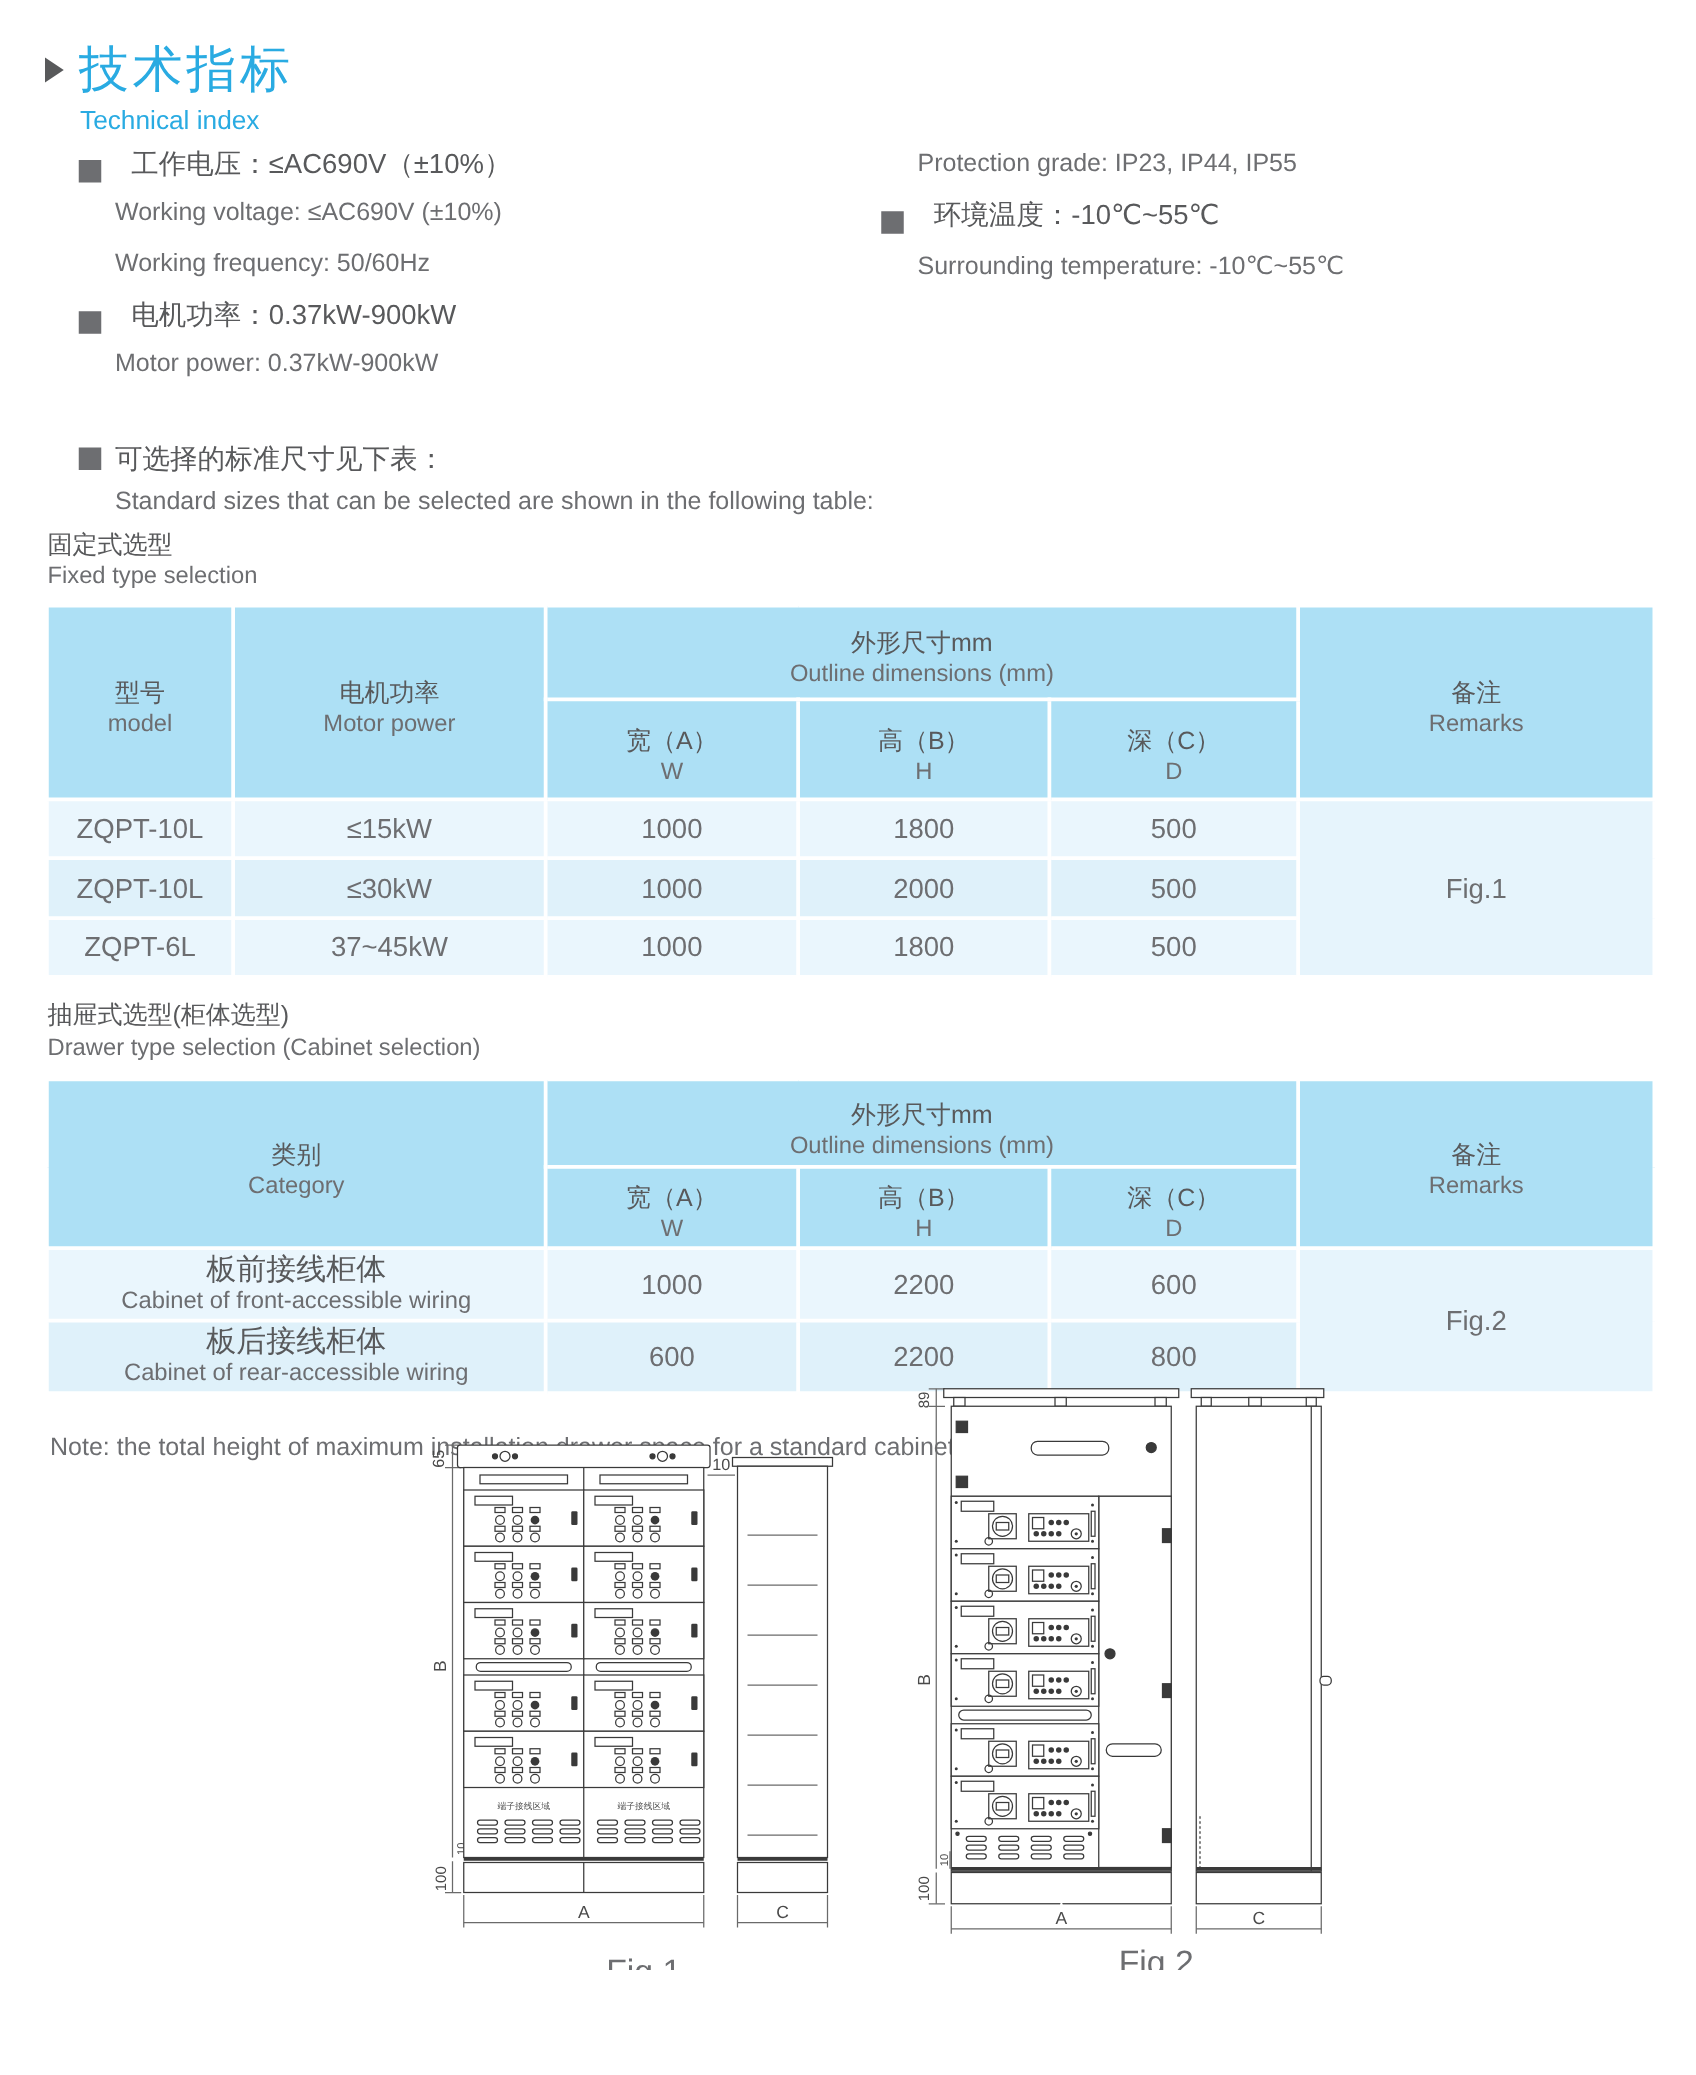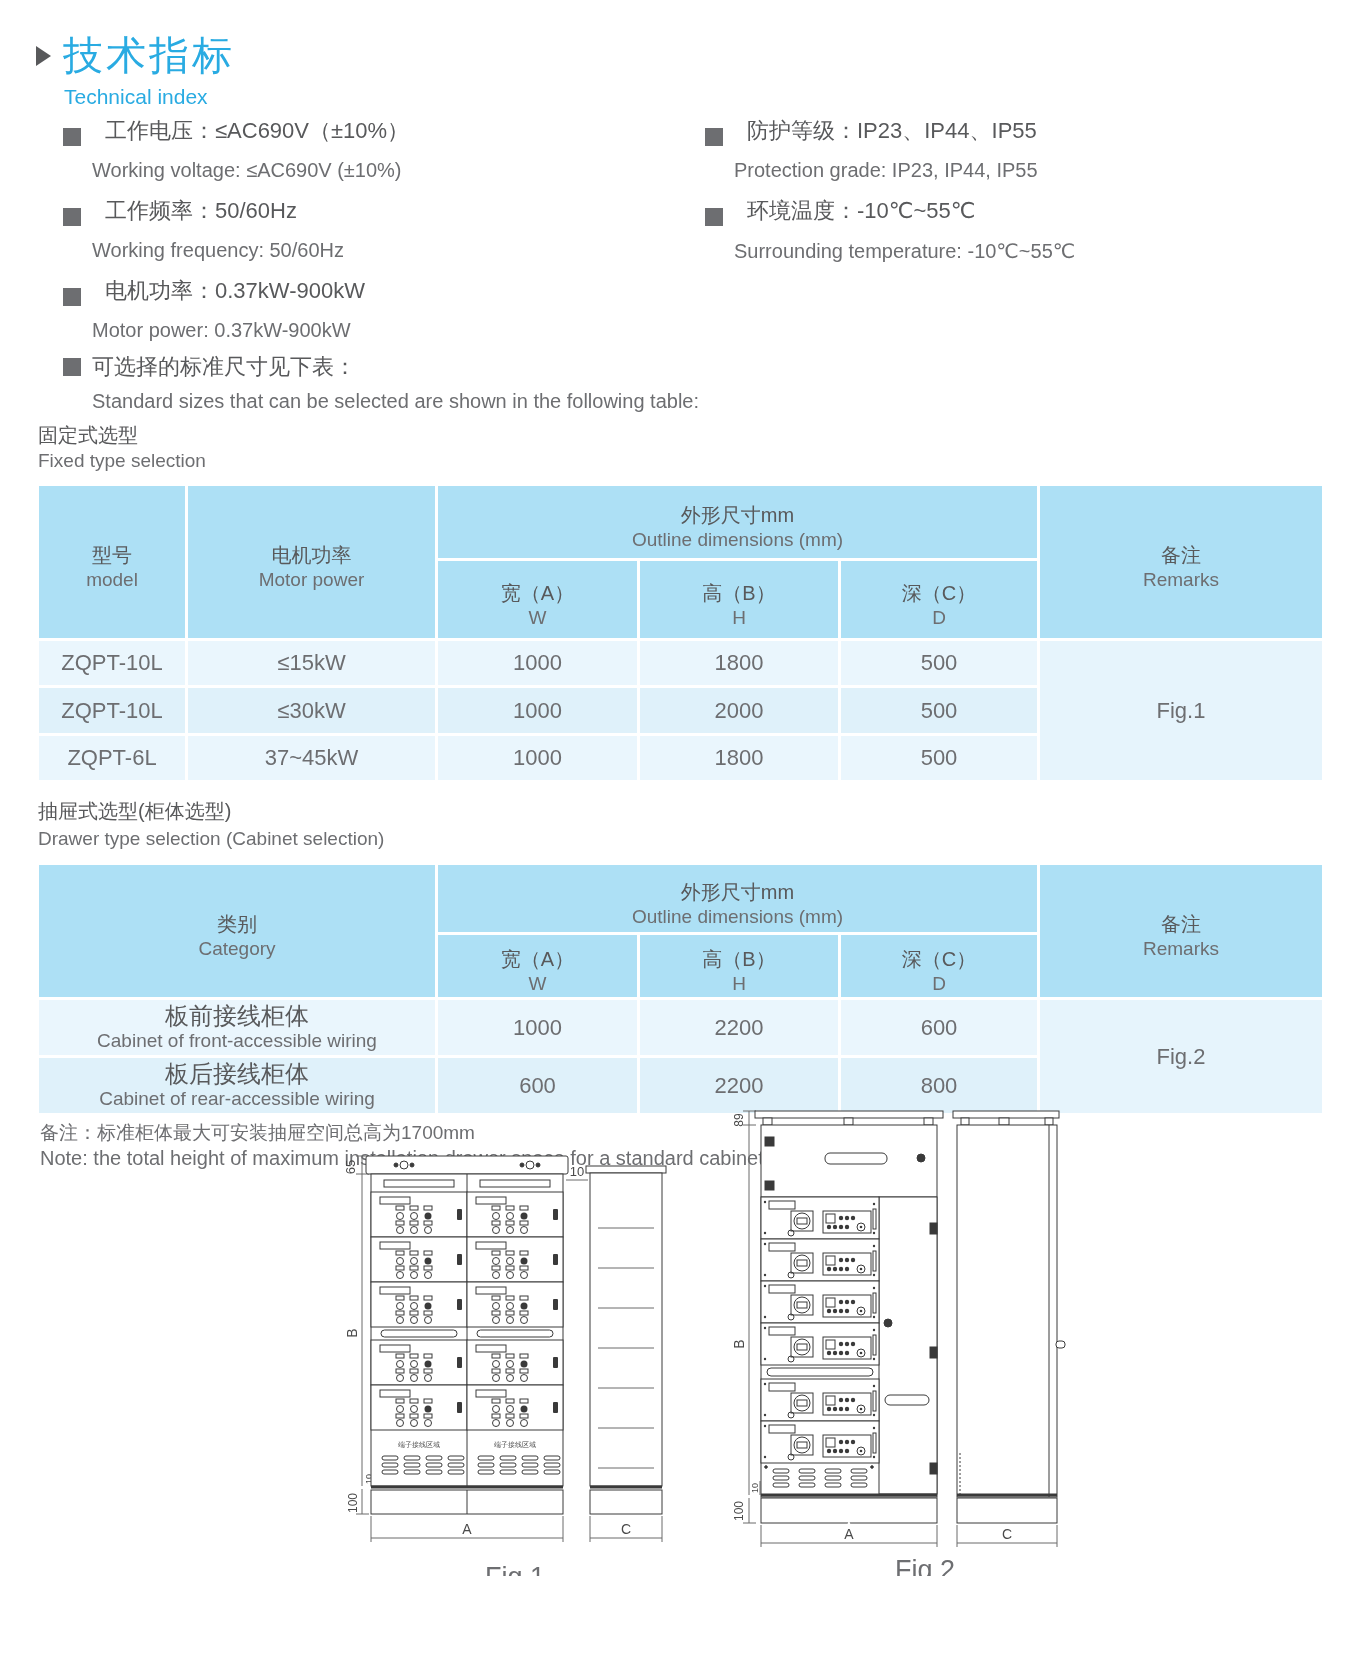--- a/index.html
+++ b/index.html
@@ -55,37 +55,29 @@
   <span class="title-marker"></span>
   <div class="page-title">技术指标</div>
   <div class="page-subtitle">Technical index</div>
 
   <div class="spec-col left">
     <div class="spec-zh">
       <span class="bullet"></span>
       <span>工作电压：≤AC690V（±10%）</span>
     </div>
     <div class="spec-en">Working voltage: ≤AC690V (±10%)</div>
-    <div class="spec-zh">
-      <span class="bullet"></span>
-      <span>工作频率：50/60Hz</span>
-    </div>
     <div class="spec-en">Working frequency: 50/60Hz</div>
     <div class="spec-zh">
       <span class="bullet"></span>
       <span>电机功率：0.37kW-900kW</span>
     </div>
     <div class="spec-en">Motor power: 0.37kW-900kW</div>
   </div>
 
   <div class="spec-col right">
-    <div class="spec-zh">
-      <span class="bullet"></span>
-      <span>防护等级：IP23、IP44、IP55</span>
-    </div>
     <div class="spec-en">Protection grade: IP23, IP44, IP55</div>
     <div class="spec-zh">
       <span class="bullet"></span>
       <span>环境温度：-10℃~55℃</span>
     </div>
     <div class="spec-en">Surrounding temperature: -10℃~55℃</div>
   </div>
 
   <div class="table-intro-zh">
     <span class="bullet"></span>
@@ -218,21 +210,20 @@
         <span class="cat-zh">板后接线柜体</span>
         <span class="cat-en">Cabinet of rear-accessible wiring</span>
       </td>
       <td class="val">600</td>
       <td class="val">2200</td>
       <td class="val">800</td>
     </tr>
     </tbody>
   </table>
 
-  <div class="note-zh">备注：标准柜体最大可安装抽屉空间总高为1700mm</div>
   <div class="note-en">Note: the total height of maximum installation drawer space for a standard cabinet is 1700mm</div>
 
   <svg class="fig" style="left:340px;top:1140px;" width="350" height="415" viewBox="0 0 350 415">
     <defs>
       <g id="f1d">
         <rect x="0" y="0" width="96" height="45" fill="#fff" stroke="#3a3a3a"></rect>
         <rect x="9" y="5" width="30" height="7" fill="none" stroke="#3a3a3a"></rect>
         <rect x="25" y="14" width="8" height="4" fill="none" stroke="#3a3a3a"></rect>
         <rect x="39" y="14" width="8" height="4" fill="none" stroke="#3a3a3a"></rect>
         <rect x="53" y="14" width="8" height="4" fill="none" stroke="#3a3a3a"></rect>

